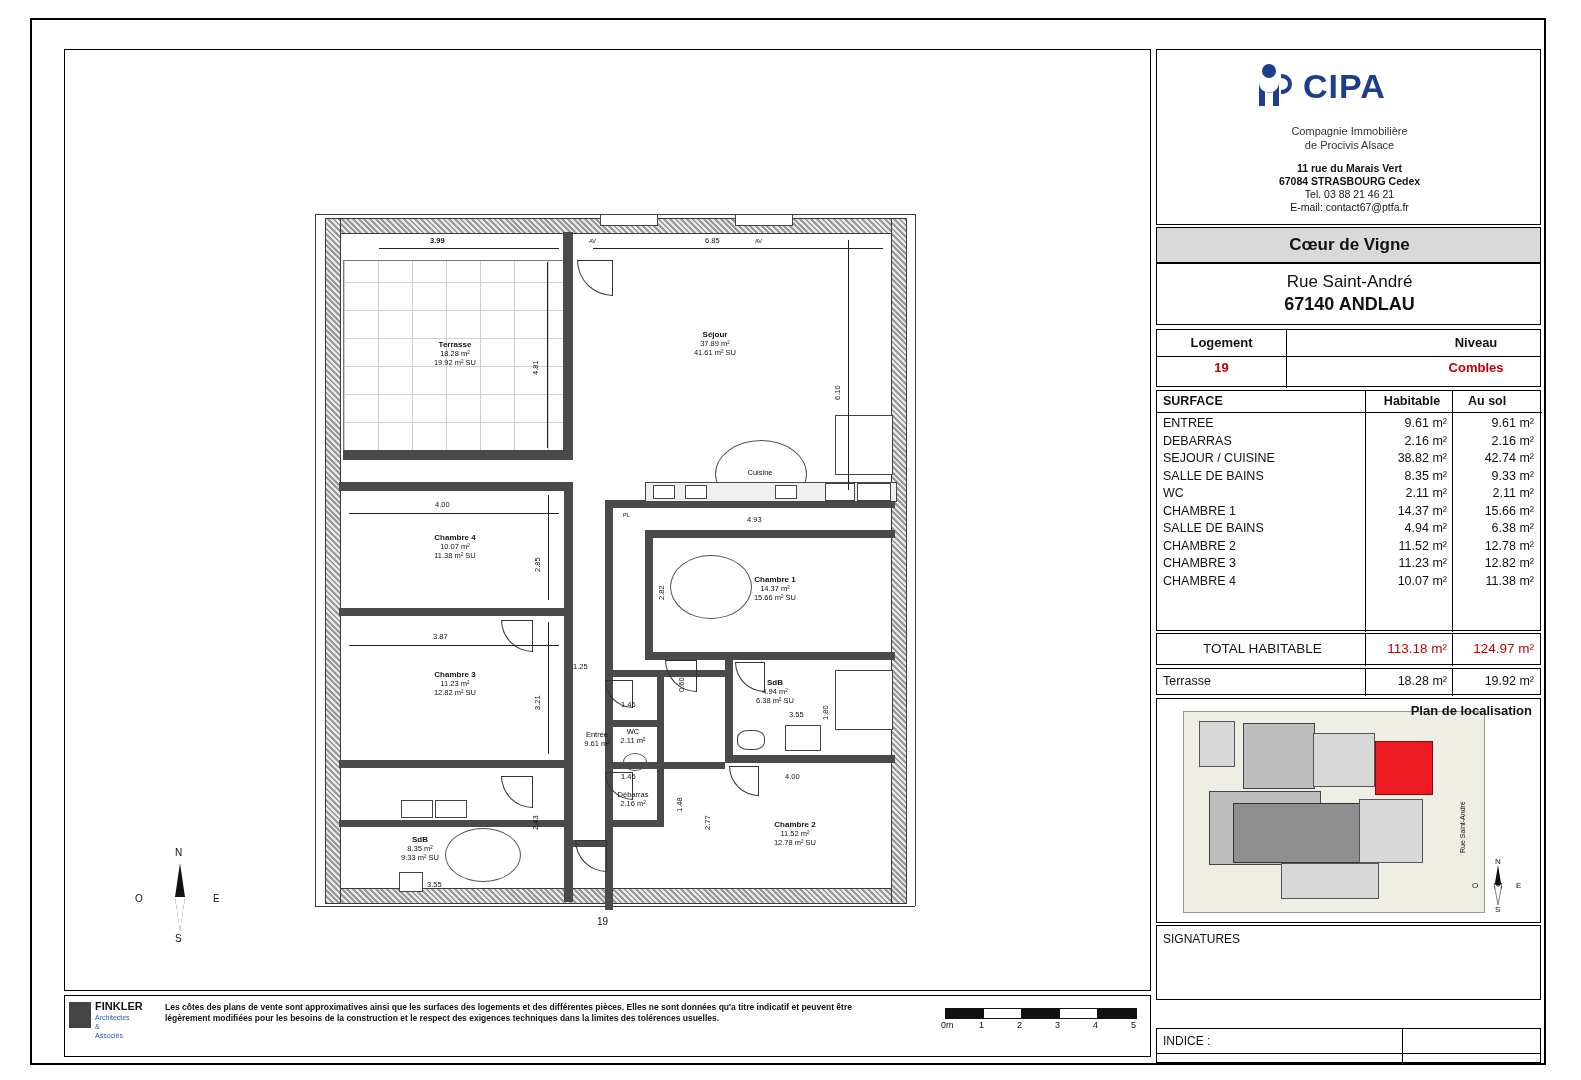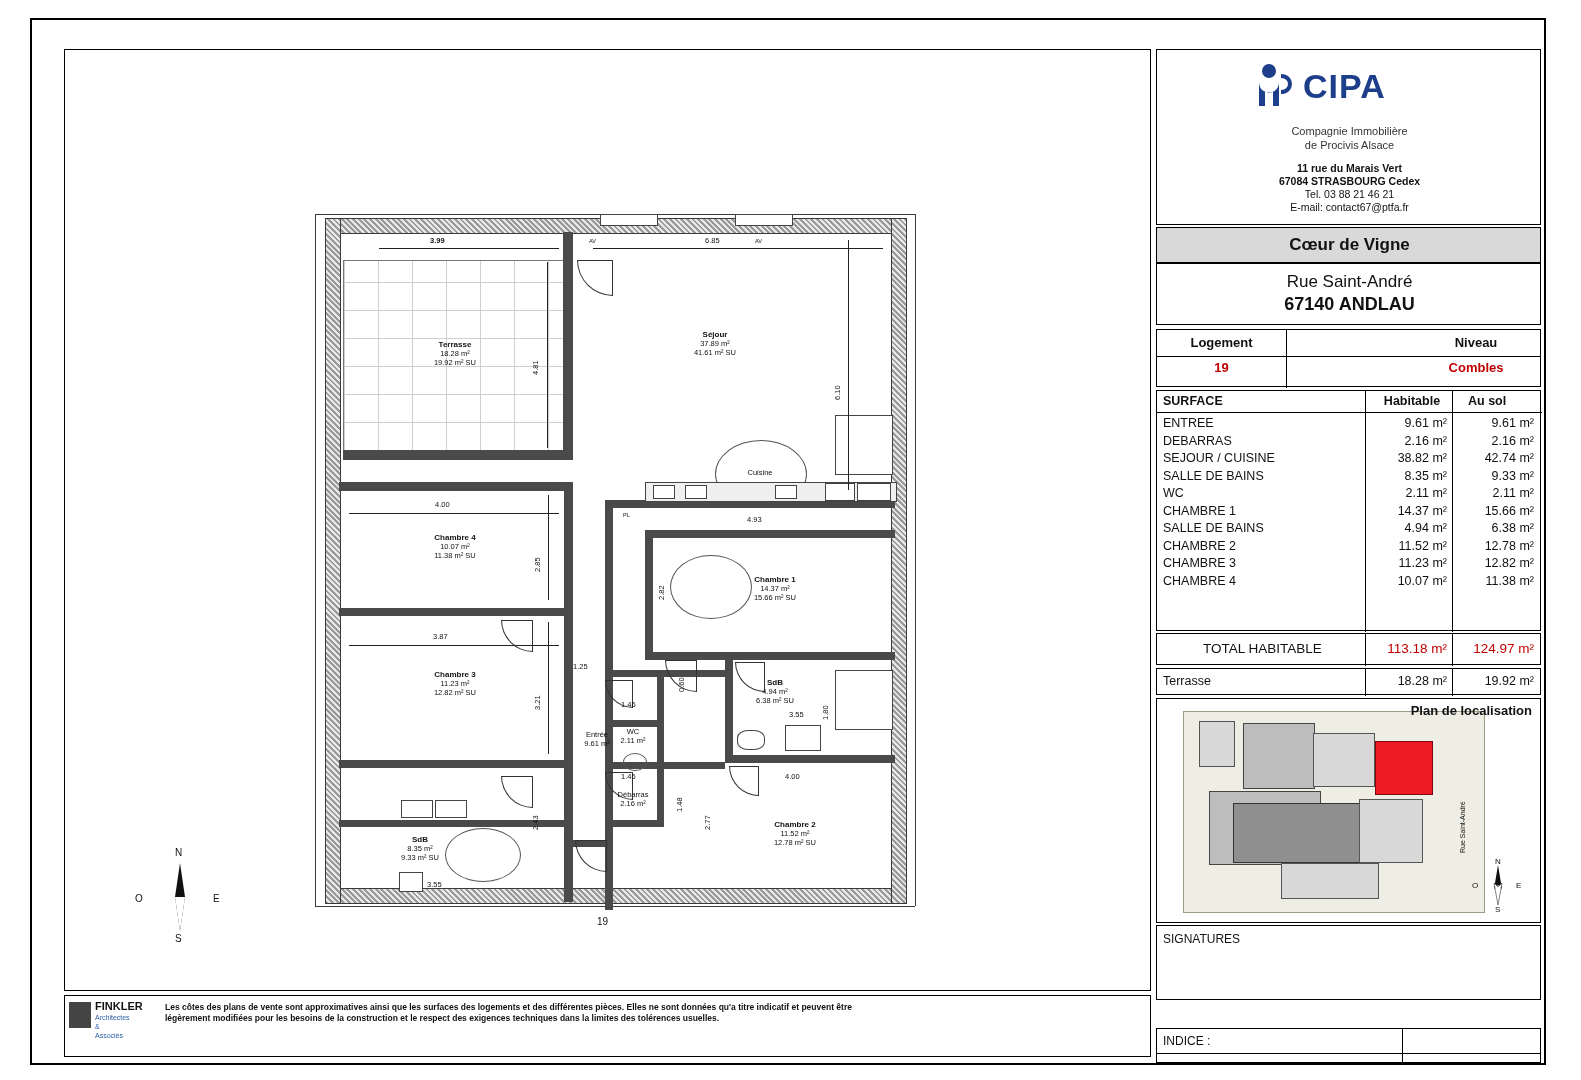--- a/index.html
+++ b/index.html
@@ -309,20 +309,33 @@
     <div id="finkler">
       <div class="logo-sq"></div>
       <div class="fname">FINKLER</div>
       <div class="fsub">
         <span>Architectes</span><br>
         <span>&amp;</span><br>
         <span>Associés</span>
       </div>
     </div>
     <div id="legal">Les côtes des plans de vente sont approximatives ainsi que les surfaces des logements et des différentes pièces. Elles ne sont données qu'a titre indicatif et peuvent être légèrement modifiées pour les besoins de la construction et le respect des exigences techniques dans la limites des tolérences usuelles.</div>
+    <div id="scalebar">
+      <div class="sb-seg" style="left:0;width:38px;background:#111;"></div>
+      <div class="sb-seg" style="left:38px;width:38px;background:#fff;"></div>
+      <div class="sb-seg" style="left:76px;width:38px;background:#111;"></div>
+      <div class="sb-seg" style="left:114px;width:38px;background:#fff;"></div>
+      <div class="sb-seg" style="left:152px;width:38px;background:#111;"></div>
+      <div class="sb-num" style="left:-4px;">0m</div>
+      <div class="sb-num" style="left:34px;">1</div>
+      <div class="sb-num" style="left:72px;">2</div>
+      <div class="sb-num" style="left:110px;">3</div>
+      <div class="sb-num" style="left:148px;">4</div>
+      <div class="sb-num" style="left:186px;">5</div>
+    </div>
   </div>
 
   <div id="right">
 
     <div class="rbox" id="logo-box">
       <div class="cipa-wrap">
         <svg class="cipa-mark" viewBox="0 0 44 50">
           <circle cx="16" cy="9" r="7" fill="#1d3f8b"></circle>
           <path d="M6 20 C6 34, 26 34, 26 20 L26 44 L20 44 L20 30 L12 30 L12 44 L6 44 Z" fill="#1d3f8b"></path>
           <path d="M28 14 C40 14, 40 30, 28 30" stroke="#1d3f8b" stroke-width="4" fill="none"></path>

